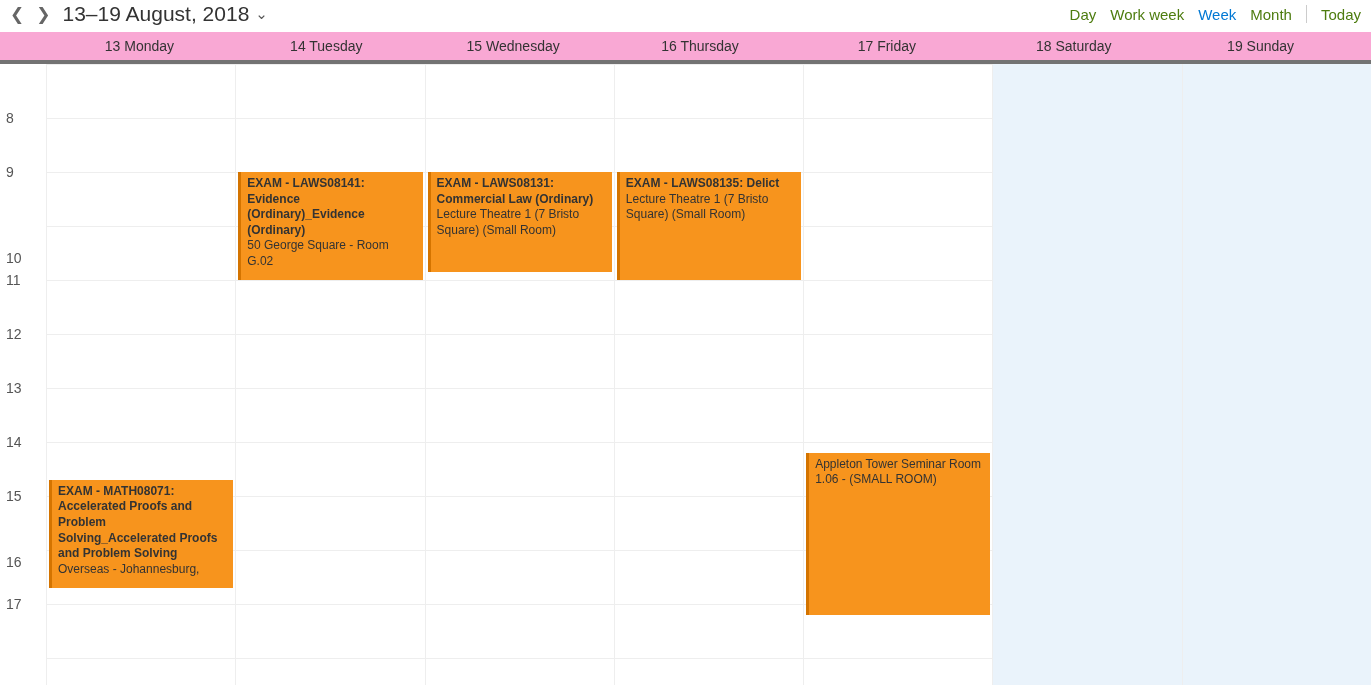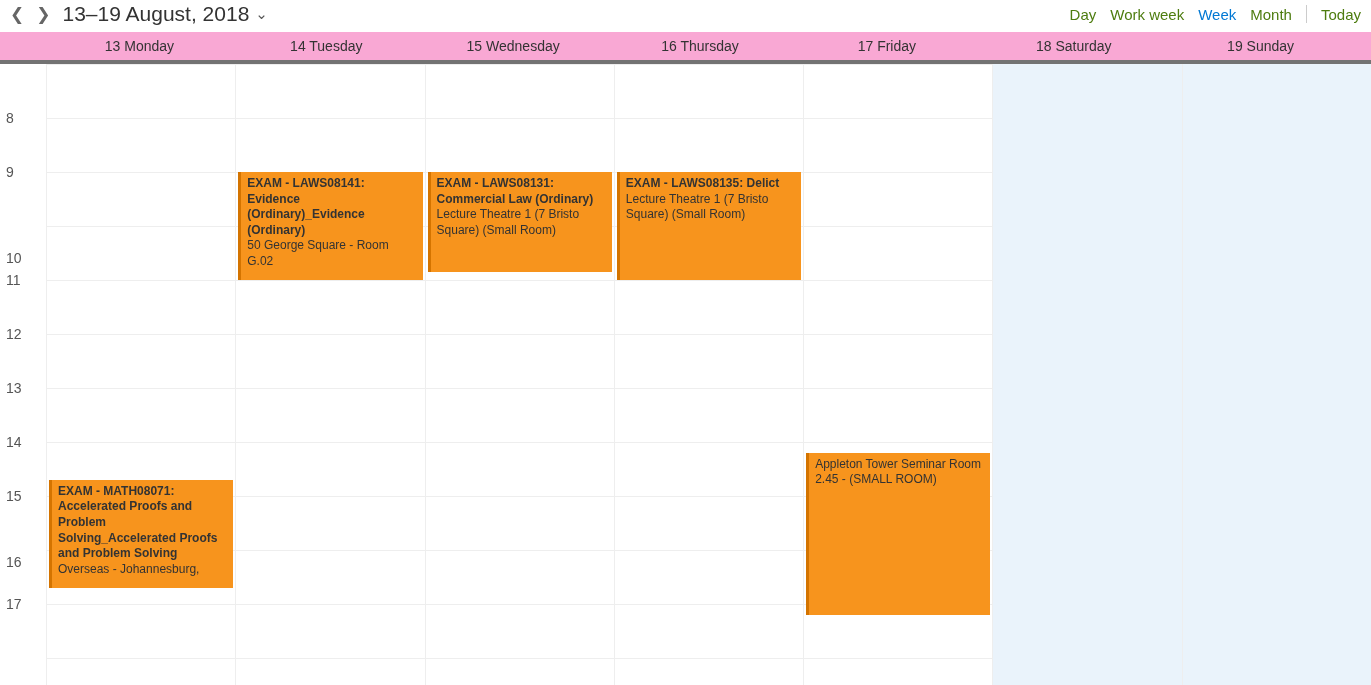--- a/index.html
+++ b/index.html
@@ -220,20 +220,20 @@
           </div>
         </div>
         <div class="day-col">
           <div class="event" style="top: 108px; height: 108px;">
             <div class="event-title">EXAM - LAWS08135: Delict</div>
             <div class="event-loc">Lecture Theatre 1 (7 Bristo Square) (Small Room)</div>
           </div>
         </div>
         <div class="day-col">
           <div class="event" style="top: 388.8px; height: 162px;">
-            <div class="event-loc">Appleton Tower Seminar Room 2.45 - (SMALL ROOM)</div>
+            <div class="event-loc">Appleton Tower Seminar Room 1.06 - (SMALL ROOM)</div>
           </div>
         </div>
         <div class="day-col weekend"></div>
         <div class="day-col weekend"></div>
       </div>
   </div>
 </div>
 
 </body></html>

